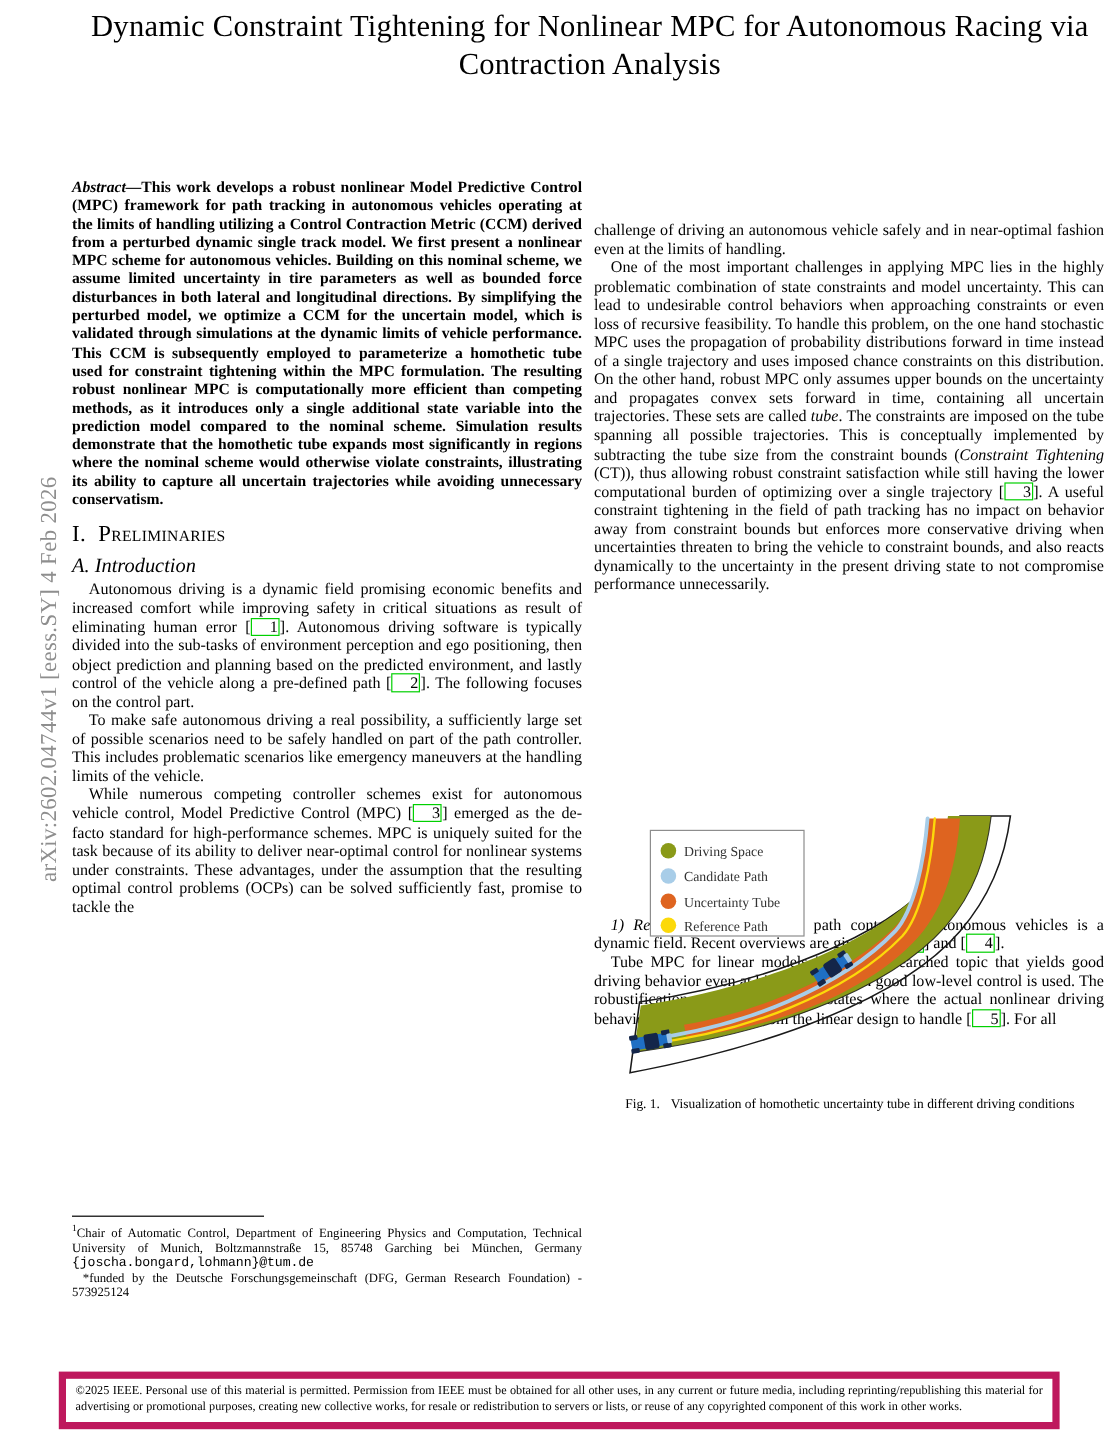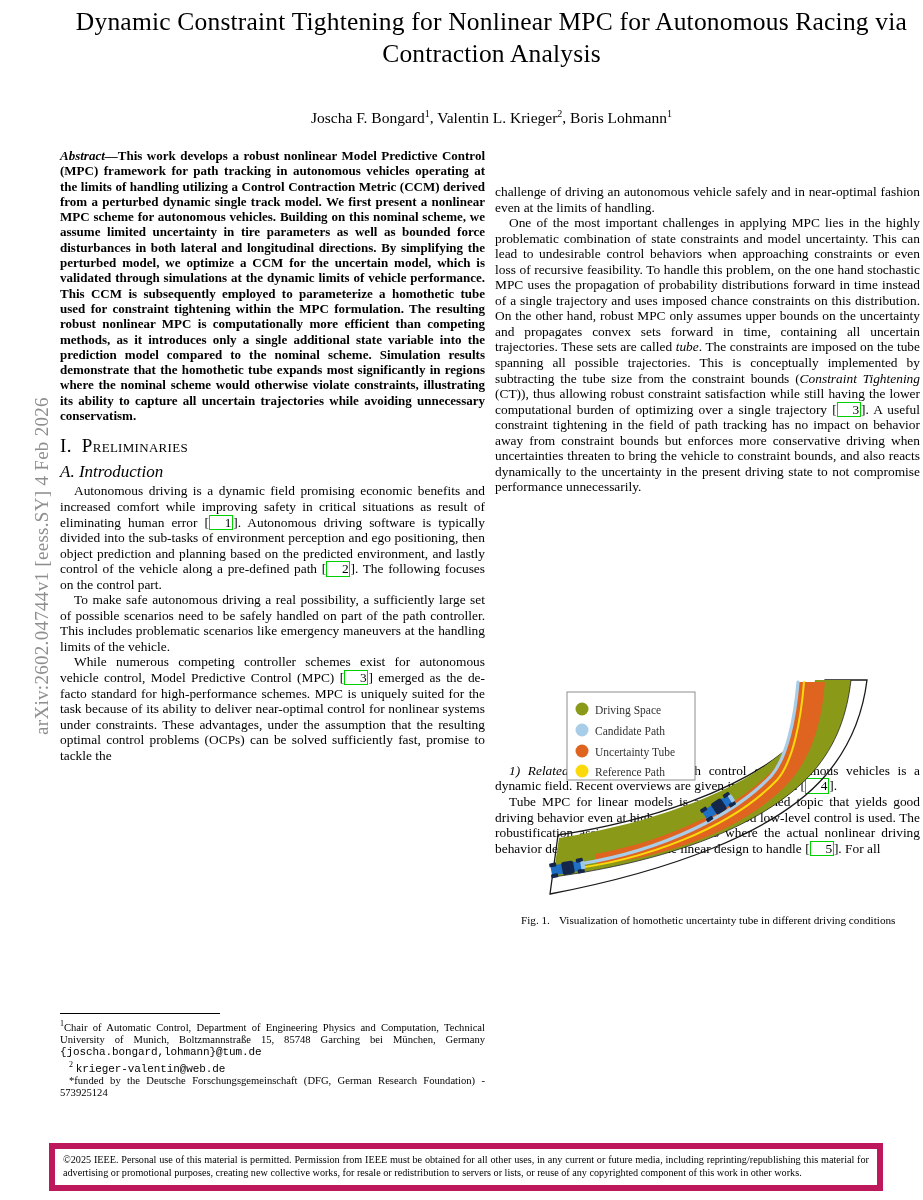--- a/index.html
+++ b/index.html
@@ -115,21 +115,21 @@
     font-size:10.6px;
     line-height:12.4px;
     text-align:justify;
   }
   .footnotes p{ margin:0; }
   .footnotes sup{ font-size:8px; vertical-align:super; }
   .mono{ font-family:"Liberation Mono", monospace; font-size:11px; letter-spacing:-0.1px; }
   .fn-indent{ text-indent:9px; }
 
   
-  .figure{ position:absolute; left:495px; top:672px; width:425px; }
+  .figure{ position:absolute; left:470px; top:672px; width:425px; }
   .figwrap{ width:425px; height:232px; position:relative; }
   .figcaption{
     position:absolute;
     left:521px; top:914px;
     width:425px;
     font-size:11.2px;
     line-height:13.4px;
     text-align:justify;
   }
   .figcaption .fignum{ margin-right:9px; }
@@ -149,21 +149,20 @@
 </style>
 </head>
 <body>
 
 <div class="page">
 
   <div class="arxiv-stamp">arXiv:2602.04744v1  [eess.SY]  4 Feb 2026</div>
 
   <div class="titleblock">
     <h1 class="title">Dynamic Constraint Tightening for Nonlinear MPC for Autonomous Racing via Contraction Analysis</h1>
-    <div class="authors">Joscha F. Bongard<sup>1</sup>, Valentin L. Krieger<sup>2</sup>, Boris Lohmann<sup>1</sup></div>
   </div>
 
   <div class="col left">
 
     <div class="abstract"><span class="lbl">Abstract—</span><span>This work develops a robust nonlinear Model Predictive Control (MPC) framework for path tracking in autonomous vehicles operating at the limits of handling utilizing a Control Contraction Metric (CCM) derived from a perturbed dynamic single track model. We first present a nonlinear MPC scheme for autonomous vehicles. Building on this nominal scheme, we assume limited uncertainty in tire parameters as well as bounded force disturbances in both lateral and longitudinal directions. By simplifying the perturbed model, we optimize a CCM for the uncertain model, which is validated through simulations at the dynamic limits of vehicle performance. This CCM is subsequently employed to parameterize a homothetic tube used for constraint tightening within the MPC formulation. The resulting robust nonlinear MPC is computationally more efficient than competing methods, as it introduces only a single additional state variable into the prediction model compared to the nominal scheme. Simulation results demonstrate that the homothetic tube expands most significantly in regions where the nominal scheme would otherwise violate constraints, illustrating its ability to capture all uncertain trajectories while avoiding unnecessary conservatism.</span></div>
 
     <h2 class="section"><span class="num">I.</span>&nbsp; <span>Preliminaries</span></h2>
 
     <h3 class="subsec">A.  Introduction</h3>
 
@@ -244,21 +243,20 @@
         </g>
       </svg>
     </div>
   </div>
 
   <div class="figcaption"><span class="fignum">Fig. 1.</span><span>Visualization of homothetic uncertainty tube in different driving conditions</span></div>
 
   <div class="fnrule"></div>
   <div class="footnotes">
     <p><sup>1</sup><span>Chair of Automatic Control, Department of Engineering Physics and Computation, Technical University of Munich, Boltzmannstraße 15, 85748 Garching bei München, Germany</span> <span class="mono">{joscha.bongard,lohmann}@tum.de</span></p>
-    <p class="fn-indent"><sup>2</sup> <span class="mono">krieger-valentin@web.de</span></p>
     <p class="fn-indent">*funded by the Deutsche Forschungsgemeinschaft (DFG, German Research Foundation) - 573925124</p>
   </div>
 
   <div class="copyright">
     <p>©2025 IEEE. Personal use of this material is permitted. Permission from IEEE must be obtained for all other uses, in any current or future media, including reprinting/republishing this material for advertising or promotional purposes, creating new collective works, for resale or redistribution to servers or lists, or reuse of any copyrighted component of this work in other works.</p>
   </div>
 
 </div>
 
 </body></html>

